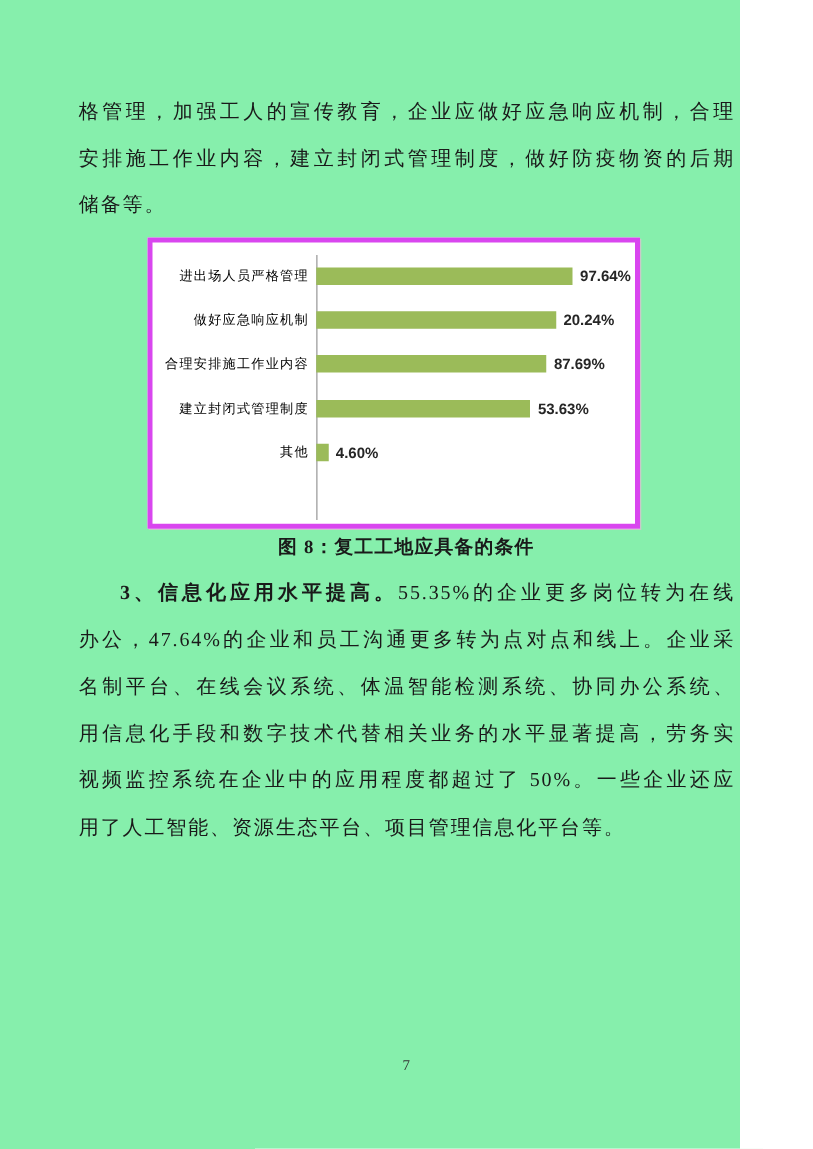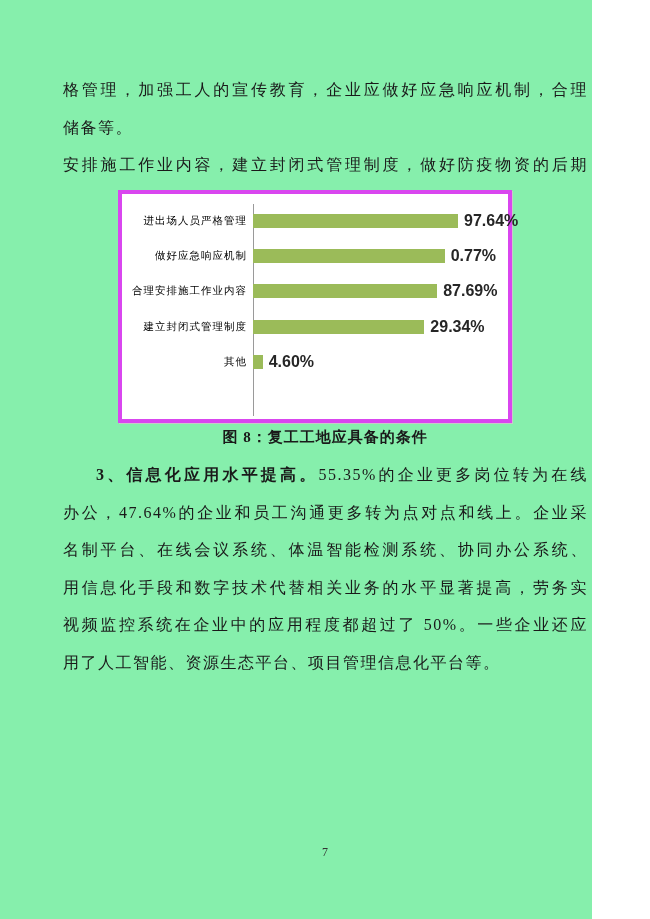--- a/index.html
+++ b/index.html
@@ -68,21 +68,21 @@
     letter-spacing:1px;
     white-space:nowrap;
   }
   .chart-bar{
     height:14px;
     background:#9bbb59;
     flex:none;
   }
   .chart-val{
     margin-left:6px;
-    font-size:16px;
+    font-size:12px;
     font-weight:bold;
     color:#262626;
     white-space:nowrap;
   }
   .caption{
     position:absolute;
     left:0;top:428px;width:650px;
     text-align:center;
     font-size:15px;
     font-weight:bold;
@@ -96,46 +96,46 @@
     color:#333;
   }
 </style>
 </head>
 <body>
 
 <div class="page">
 
   <div class="para para1">
     <div class="jline">格管理，加强工人的宣传教育，企业应做好应急响应机制，合理</div>
+    <div class="jline">安排施工作业内容，建立封闭式管理制度，做好防疫物资的后期</div>
     <div class="jline jlast">储备等。</div>
-    <div class="jline">安排施工作业内容，建立封闭式管理制度，做好防疫物资的后期</div>
   </div>
 
   <div class="chart-box">
     <div class="axis-line"></div>
     <div class="chart-rows" id="chart-rows">
         <div class="chart-row">
           <div class="chart-cat">进出场人员严格管理</div>
           <div class="chart-bar" style="width: 205.044px; background: rgb(155, 187, 89);"></div>
           <div class="chart-val">97.64%</div>
         </div>
         <div class="chart-row">
           <div class="chart-cat">做好应急响应机制</div>
           <div class="chart-bar" style="width: 191.709px; background: rgb(155, 187, 89);"></div>
-          <div class="chart-val">0.77%</div>
+          <div class="chart-val">20.24%</div>
         </div>
         <div class="chart-row">
           <div class="chart-cat">合理安排施工作业内容</div>
           <div class="chart-bar" style="width: 184.149px; background: rgb(155, 187, 89);"></div>
           <div class="chart-val">87.69%</div>
         </div>
         <div class="chart-row">
           <div class="chart-cat">建立封闭式管理制度</div>
           <div class="chart-bar" style="width: 171.339px; background: rgb(155, 187, 89);"></div>
-          <div class="chart-val">29.34%</div>
+          <div class="chart-val">53.63%</div>
         </div>
         <div class="chart-row">
           <div class="chart-cat">其他</div>
           <div class="chart-bar" style="width: 9.66px; background: rgb(155, 187, 89);"></div>
           <div class="chart-val">4.60%</div>
         </div>
       </div>
   </div>
 
   <div class="caption">图 8：复工工地应具备的条件</div>

